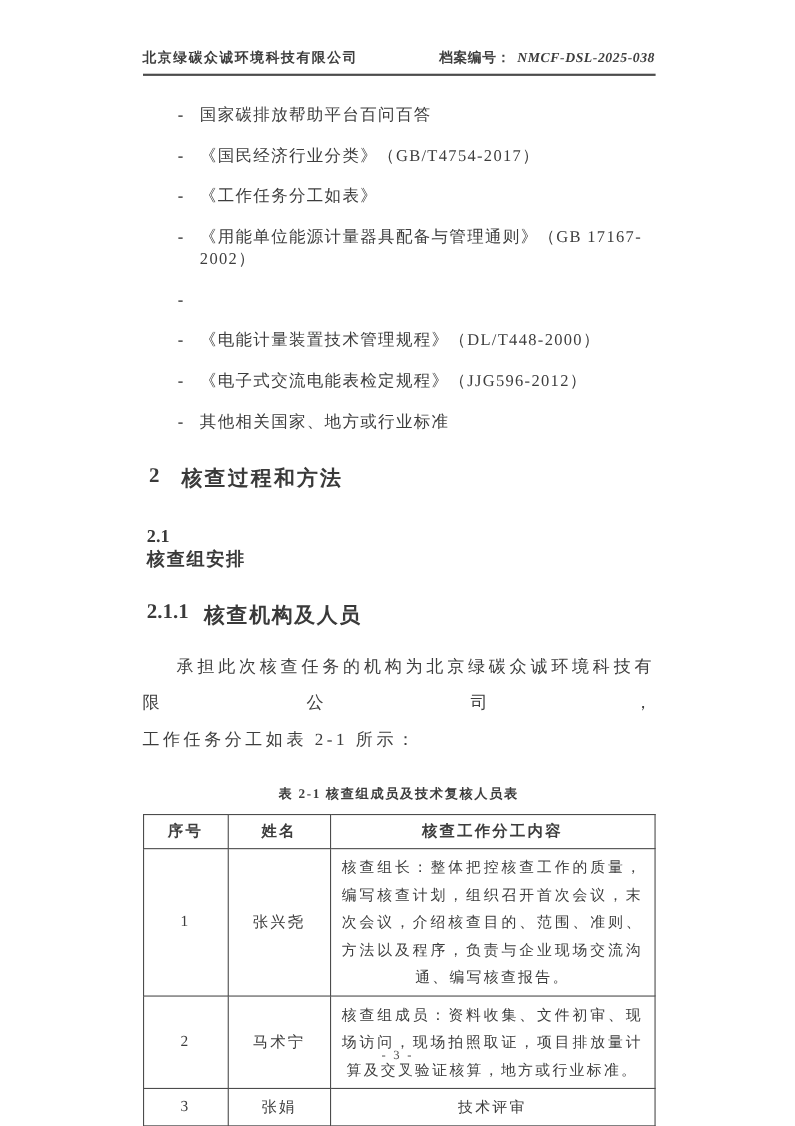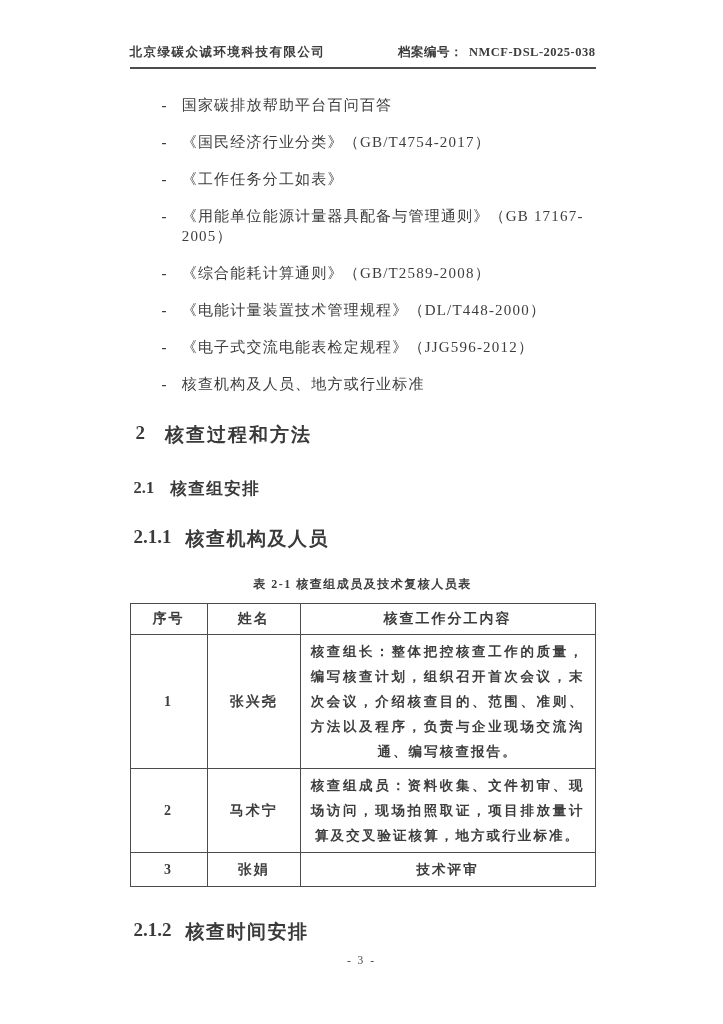--- a/index.html
+++ b/index.html
@@ -20,21 +20,21 @@
     display: flex;
     justify-content: space-between;
     align-items: flex-end;
     border-bottom: 2px solid #4c4c4c;
     padding-bottom: 6px;
     font-size: 12.5px;
     font-weight: bold;
     letter-spacing: 1.5px;
   }
   .doc-header .file-no { letter-spacing: 0.5px; }
-  .doc-header .file-no .num { margin-left: 6px; letter-spacing: 0.5px; }
+  .doc-header .file-no .num { margin-left: 6px; letter-spacing: 0.5px; font-style: italic; }
   
   .refs {
     list-style: none;
     margin: 26px 0 0 32px;
     padding: 0;
   }
   .refs li {
     display: flex;
     font-size: 15px;
     letter-spacing: 1.2px;
@@ -43,21 +43,21 @@
   }
   .refs .dash { margin-right: 14px; font-weight: bold; }
   
   .h-chapter, .h-sec, .h-subsec {
     display: flex;
     font-weight: bold;
     color: #3a3a3a;
   }
   .h-chapter { font-size: 19px; margin: 28px 0 0 6px; letter-spacing: 2px; }
   .h-chapter .h-num { margin-right: 20px; letter-spacing: 0; }
-  .h-sec { font-size: 16.5px; margin: 30px 0 0 4px; letter-spacing: 1.5px; }
+  .h-sec { font-size: 16.5px; margin: 30px 0 0 4px; letter-spacing: 1.5px; flex-direction: column; }
   .h-sec .h-num { margin-right: 16px; letter-spacing: 0; }
   .h-subsec { font-size: 19px; margin: 26px 0 0 4px; letter-spacing: 1.5px; }
   .h-subsec .h-num { margin-right: 14px; letter-spacing: 0; }
   
   .para { margin-top: 18px; font-size: 15.5px; line-height: 33px; }
   .para .ln { display: block; letter-spacing: 3.2px; }
   .para .ln-full {
     text-indent: 2em;
     text-align: justify;
     text-align-last: justify;
@@ -71,21 +71,20 @@
     font-size: 12px;
     letter-spacing: 1.5px;
   }
   table.members {
     width: 100%;
     margin-top: 10px;
     border-collapse: collapse;
   }
   table.members th, table.members td {
     border: 1.6px solid #4c4c4c;
-    font-weight: bold;
   }
   table.members th {
     font-size: 14px;
     font-weight: bold;
     letter-spacing: 2px;
     padding: 6px 0;
   }
   td.c-no, td.c-name {
     text-align: center;
     vertical-align: middle;
@@ -135,55 +134,58 @@
     <li>
         <span class="dash">-</span>
         <span>《国民经济行业分类》（GB/T4754-2017）</span>
       </li>
     <li>
         <span class="dash">-</span>
         <span>《工作任务分工如表》</span>
       </li>
     <li>
         <span class="dash">-</span>
-        <span>《用能单位能源计量器具配备与管理通则》（GB 17167-2005）</span>
-      </li>
-    <li>
-        <span class="dash">-</span>
-        <span>《综合能耗计算通则》（GB/T2589-2008）</span>
+        <span>《用能单位能源计量器具配备与管理通则》（GB 17167-2002）</span>
+      </li>
+    <li>
+        <span class="dash">-</span>
       </li>
     <li>
         <span class="dash">-</span>
         <span>《电能计量装置技术管理规程》（DL/T448-2000）</span>
       </li>
     <li>
         <span class="dash">-</span>
         <span>《电子式交流电能表检定规程》（JJG596-2012）</span>
       </li>
     <li>
         <span class="dash">-</span>
-        <span>核查机构及人员、地方或行业标准</span>
+        <span>其他相关国家、地方或行业标准</span>
       </li>
   </ul>
 
   <div class="h-chapter">
     <span class="h-num">2</span>
     <span>核查过程和方法</span>
   </div>
 
   <div class="h-sec">
     <span class="h-num">2.1</span>
     <span>核查组安排</span>
   </div>
 
   <div class="h-subsec">
     <span class="h-num">2.1.1</span>
     <span>核查机构及人员</span>
   </div>
 
+  <div class="para">
+    <span class="ln ln-full">承担此次核查任务的机构为北京绿碳众诚环境科技有限公司，</span>
+    <span class="ln ln-rest">工作任务分工如表 2-1 所示：</span>
+  </div>
 
   <div class="tbl-title">表 2-1  核查组成员及技术复核人员表</div>
 
   <table class="members">
     <thead>
       <tr>
         <th>序号</th>
         <th>姓名</th>
         <th>核查工作分工内容</th>
       </tr>

